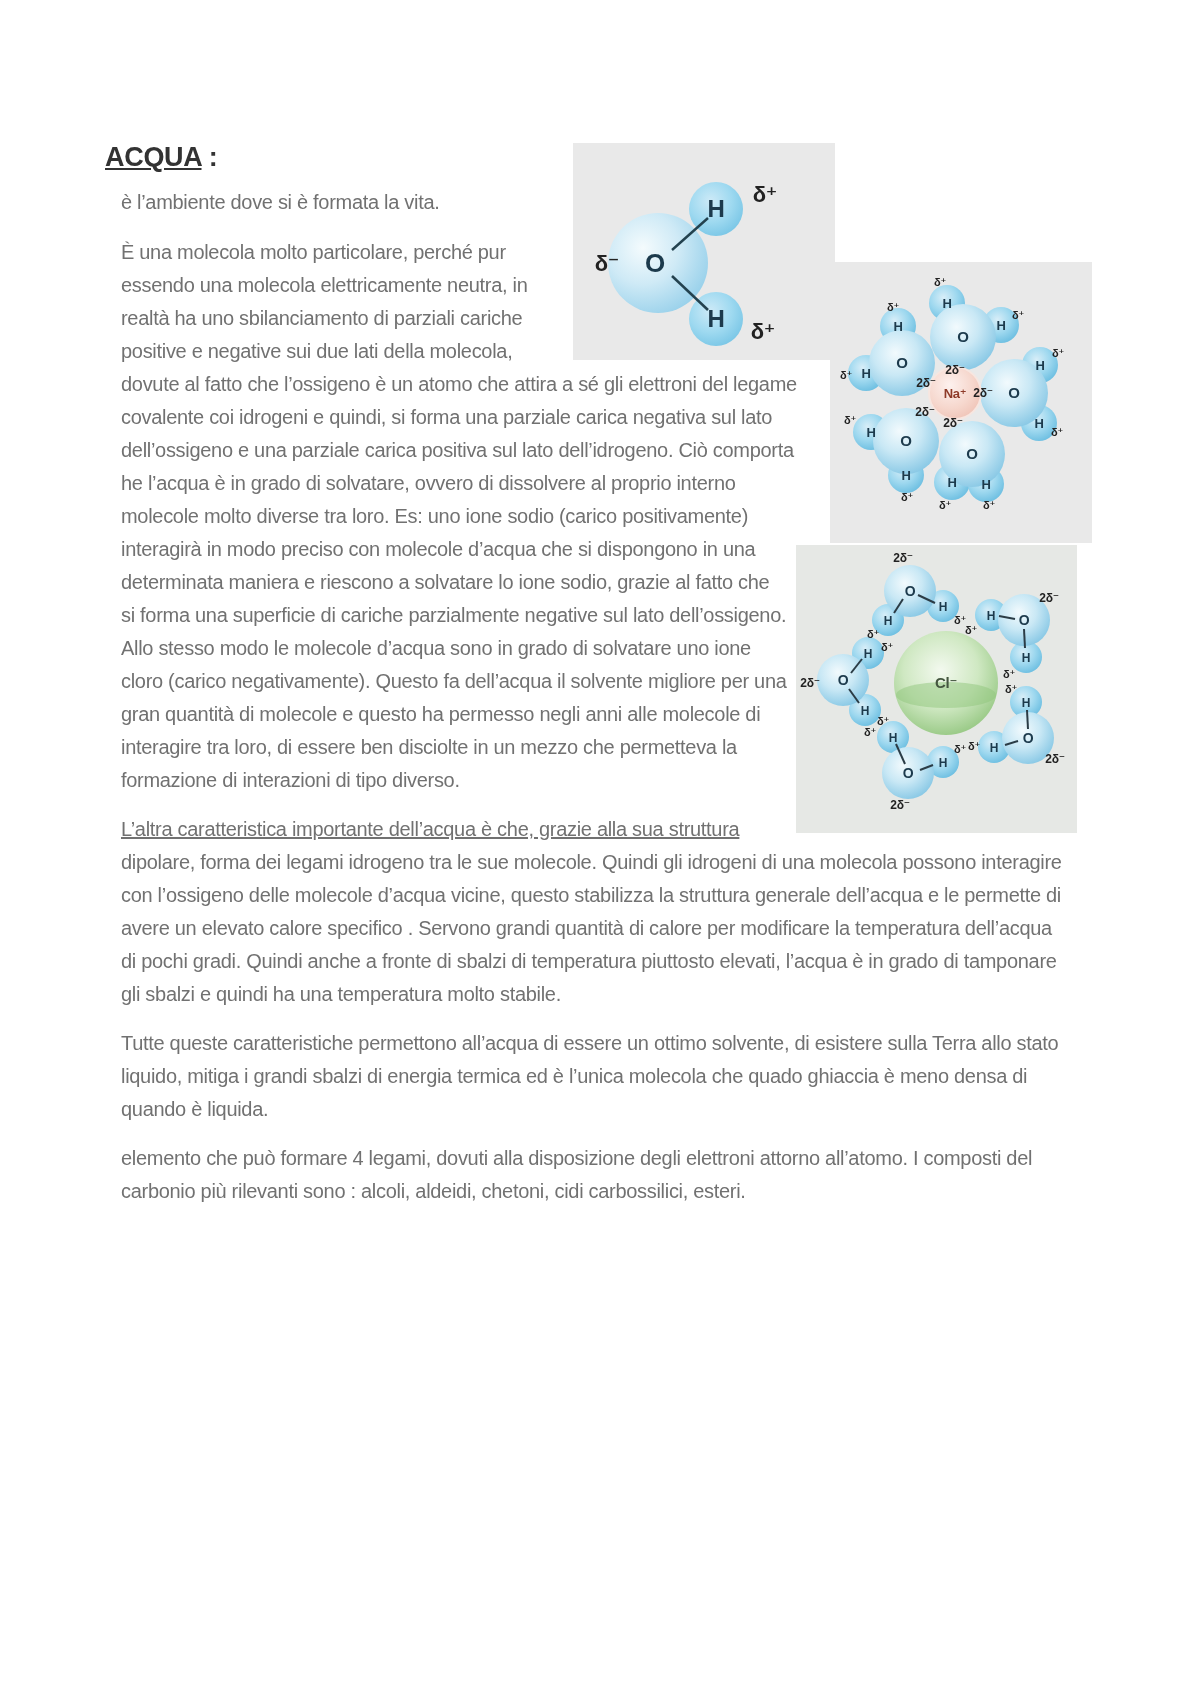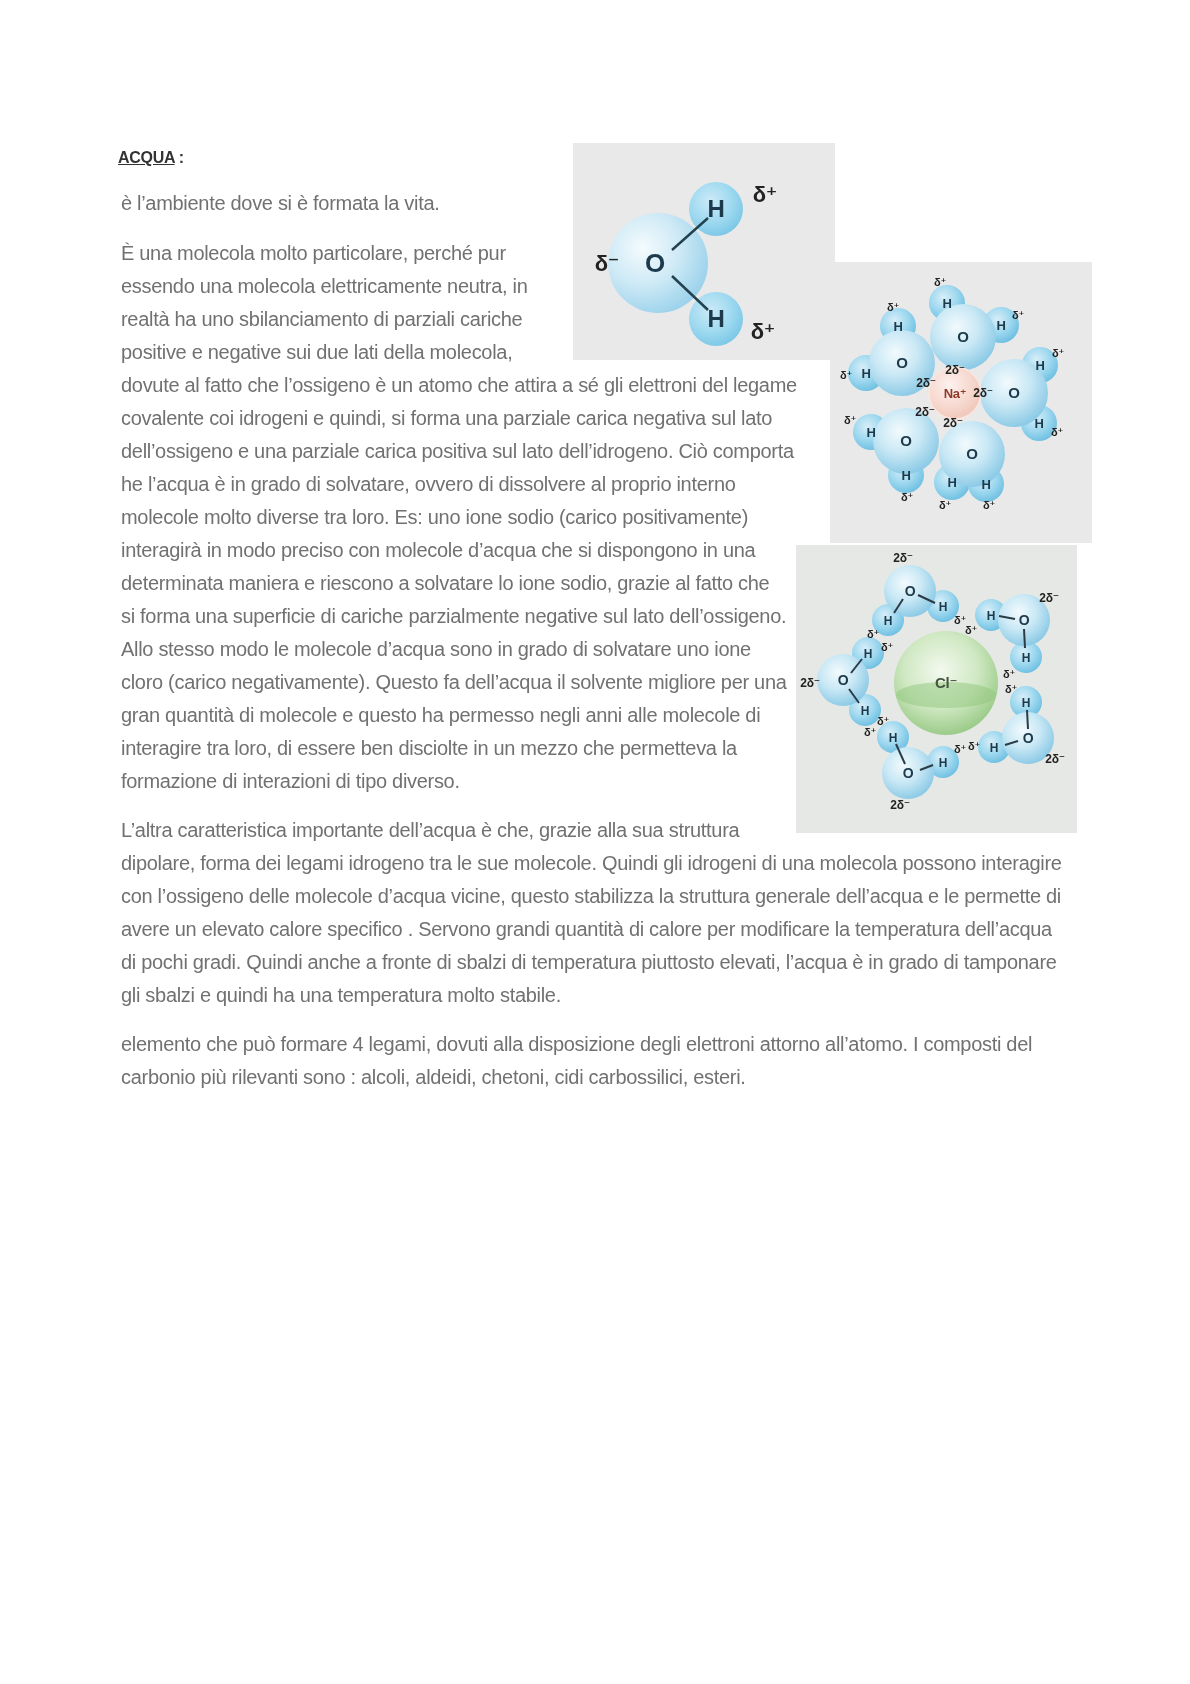--- a/index.html
+++ b/index.html
@@ -7,27 +7,27 @@
     position:relative;
     width:1190px; height:1684px;
     background:#ffffff;
     box-sizing:border-box;
     padding:131px 105px 0 105px;
     font-family:"Liberation Sans", sans-serif;
     font-size:20px; line-height:33px; letter-spacing:-0.3px;
     color:#717171;
     overflow:hidden;
   }
-  h2 { font-size:16px; line-height:33px; margin:13px; font-weight:bold; color:#333333; }
+  h2 { font-size:27px; line-height:33px; margin:0; font-weight:bold; color:#333333; }
   .h-acqua { margin-top:10px; }
   .h-carbonio { margin-top:20px; }
   .u { text-decoration:underline; }
   p { margin:16px; }
   .p-intro { margin-top:12px; margin-bottom:17px; }
-  .force-line { display:block; }
+  .force-line { display:block;text-decoration:underline; }
   .fig { background:#e9e9e9; }
   .fig svg { display:block; }
   .fig-na { float:right; width:262px; height:281px; margin:131px -7px 0 25px; }
   .fig-water { float:right; width:262px; height:217px; margin:12px -30px 0 45px; }
   .fig-cl { float:right; clear:right; width:281px; height:288px; margin:2px 8px 0 8px; background:#e6e8e5; }
   .atom-label { font-family:"Liberation Sans","DejaVu Sans",sans-serif; font-weight:bold; fill:#1c3a4c; }
   .delta-label { font-family:"Liberation Sans","DejaVu Sans",sans-serif; font-weight:bold; fill:#222222; }
 </style>
 </head>
 <body>
@@ -227,17 +227,18 @@
   </div>
 
   <h2 class="h-acqua"><span class="u">ACQUA</span><span> :</span></h2>
 
   <p class="p-intro">è l’ambiente dove si è formata la vita.</p>
 
   <p>È una molecola molto particolare, perché pur essendo una molecola elettricamente neutra, in realtà ha uno sbilanciamento di parziali cariche positive e negative sui due lati della molecola, dovute al fatto che l’ossigeno è un atomo che attira a sé gli elettroni del legame covalente coi idrogeni e quindi, si forma una parziale carica negativa sul lato dell’ossigeno e una parziale carica positiva sul lato dell’idrogeno. Ciò comporta he l’acqua è in grado di solvatare, ovvero di dissolvere al proprio interno molecole molto diverse tra loro. Es: uno ione sodio (carico positivamente) interagirà in modo preciso con molecole d’acqua che si dispongono in una determinata maniera  e riescono a solvatare lo ione sodio, grazie al fatto che si forma una superficie di cariche parzialmente negative sul lato dell’ossigeno. Allo stesso modo le molecole d’acqua sono in grado di solvatare uno ione cloro (carico negativamente). Questo fa dell’acqua il solvente migliore per una gran quantità di molecole e questo ha permesso negli anni alle molecole di interagire tra loro, di essere ben disciolte in un mezzo che permetteva la formazione di interazioni di tipo diverso.</p>
 
   <p><span class="force-line">L’altra caratteristica importante dell’acqua è che, grazie alla sua struttura</span><span>dipolare, forma dei legami idrogeno tra le sue molecole. Quindi gli idrogeni di una molecola possono interagire con l’ossigeno delle molecole d’acqua vicine, questo stabilizza la struttura generale dell’acqua e le permette di avere un elevato calore specifico . Servono grandi quantità di calore per modificare la temperatura dell’acqua di pochi gradi. Quindi anche a fronte di sbalzi di temperatura piuttosto elevati, l’acqua è in grado di tamponare gli sbalzi e quindi ha una temperatura molto stabile.</span></p>
 
+  <p>Tutte queste caratteristiche permettono all’acqua di essere un ottimo solvente, di esistere sulla Terra allo stato liquido, mitiga i grandi sbalzi di energia termica ed è l’unica molecola che quado ghiaccia è meno densa di quando è liquida.</p>
 
 
   <p>elemento che può formare 4 legami, dovuti alla disposizione degli elettroni attorno all’atomo. I composti del carbonio più rilevanti sono : alcoli, aldeidi, chetoni, cidi carbossilici, esteri.</p>
 
 </div>
 
 </body></html>

